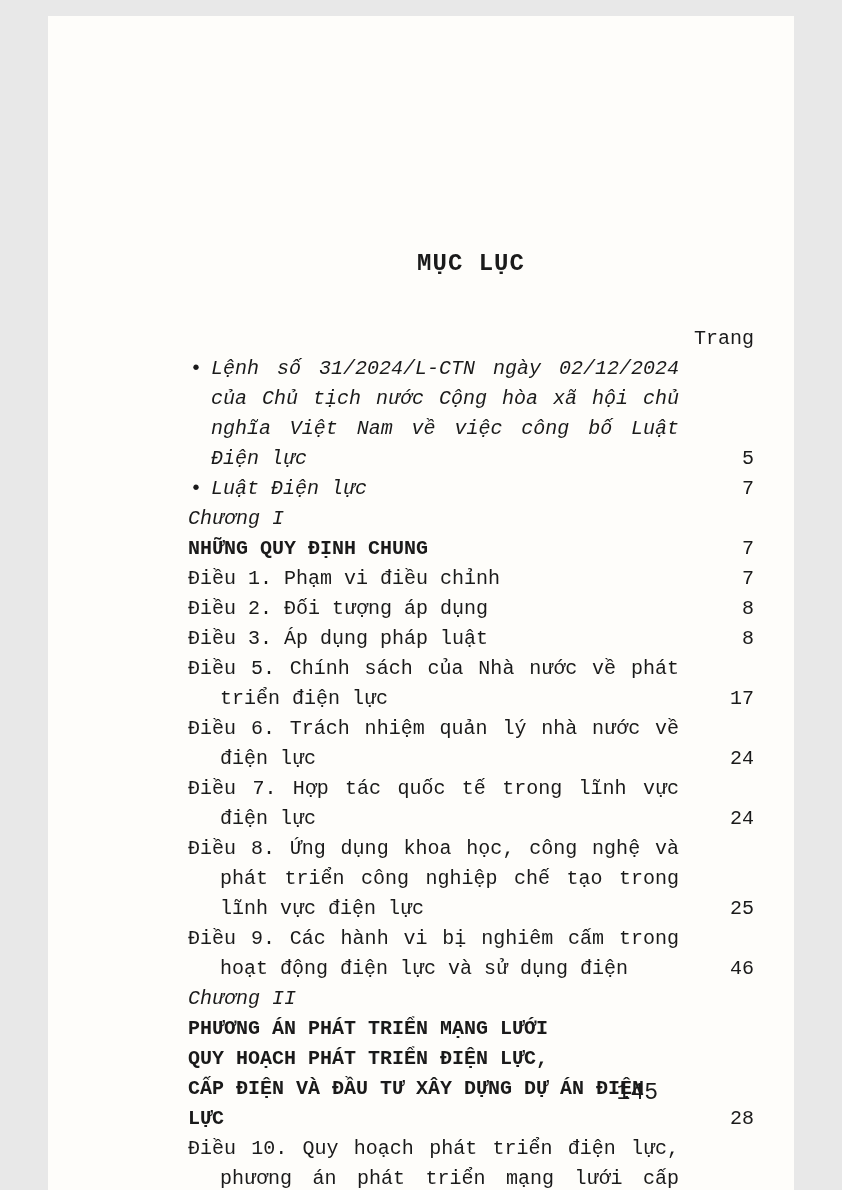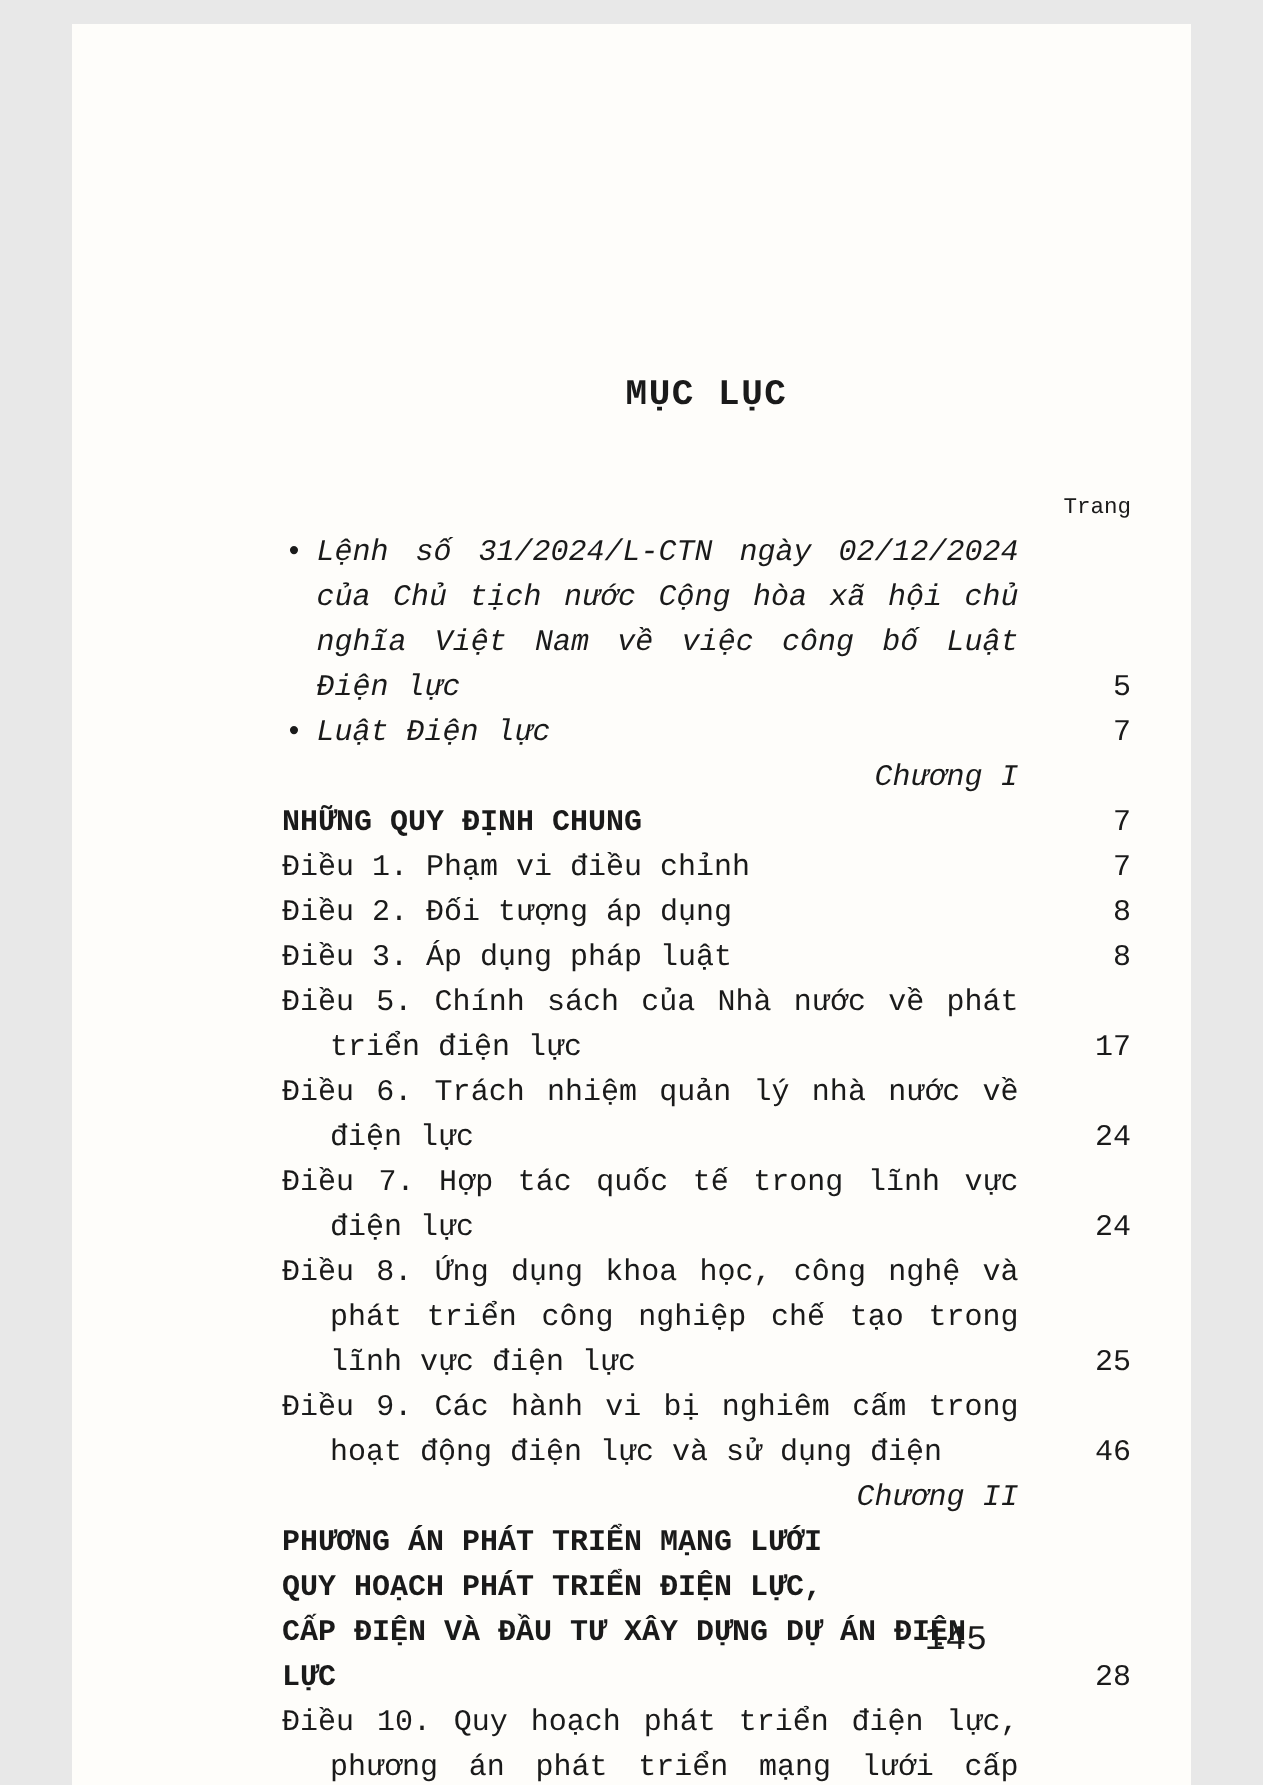--- a/index.html
+++ b/index.html
@@ -26,21 +26,21 @@
   .doc-title {
     margin: 0 0 44px 0;
     text-align: center;
     font-size: 24px;
     line-height: 32px;
     font-weight: bold;
     letter-spacing: 1px;
   }
   .page-col-header {
     text-align: right;
-    font-size: 15px;
+    font-size: 20px;
     line-height: 30px;
   }
   .toc-list {
     font-size: 20px;
     line-height: 30px;
   }
   .entry {
     position: relative;
   }
   .entry-text {
@@ -56,21 +56,21 @@
     position: absolute;
     left: 2px;
     top: 0;
     font-style: normal;
   }
   .entry.article .entry-text {
     padding-left: 32px;
     text-indent: -32px;
   }
   .entry.chapter-label .entry-text {
-    text-align: right;
+    text-align: left;
     font-style: italic;
   }
   .entry.chapter-title .entry-text {
     text-align: left;
     font-weight: bold;
   }
   .page-num {
     position: absolute;
     right: 0;
     bottom: 0;

